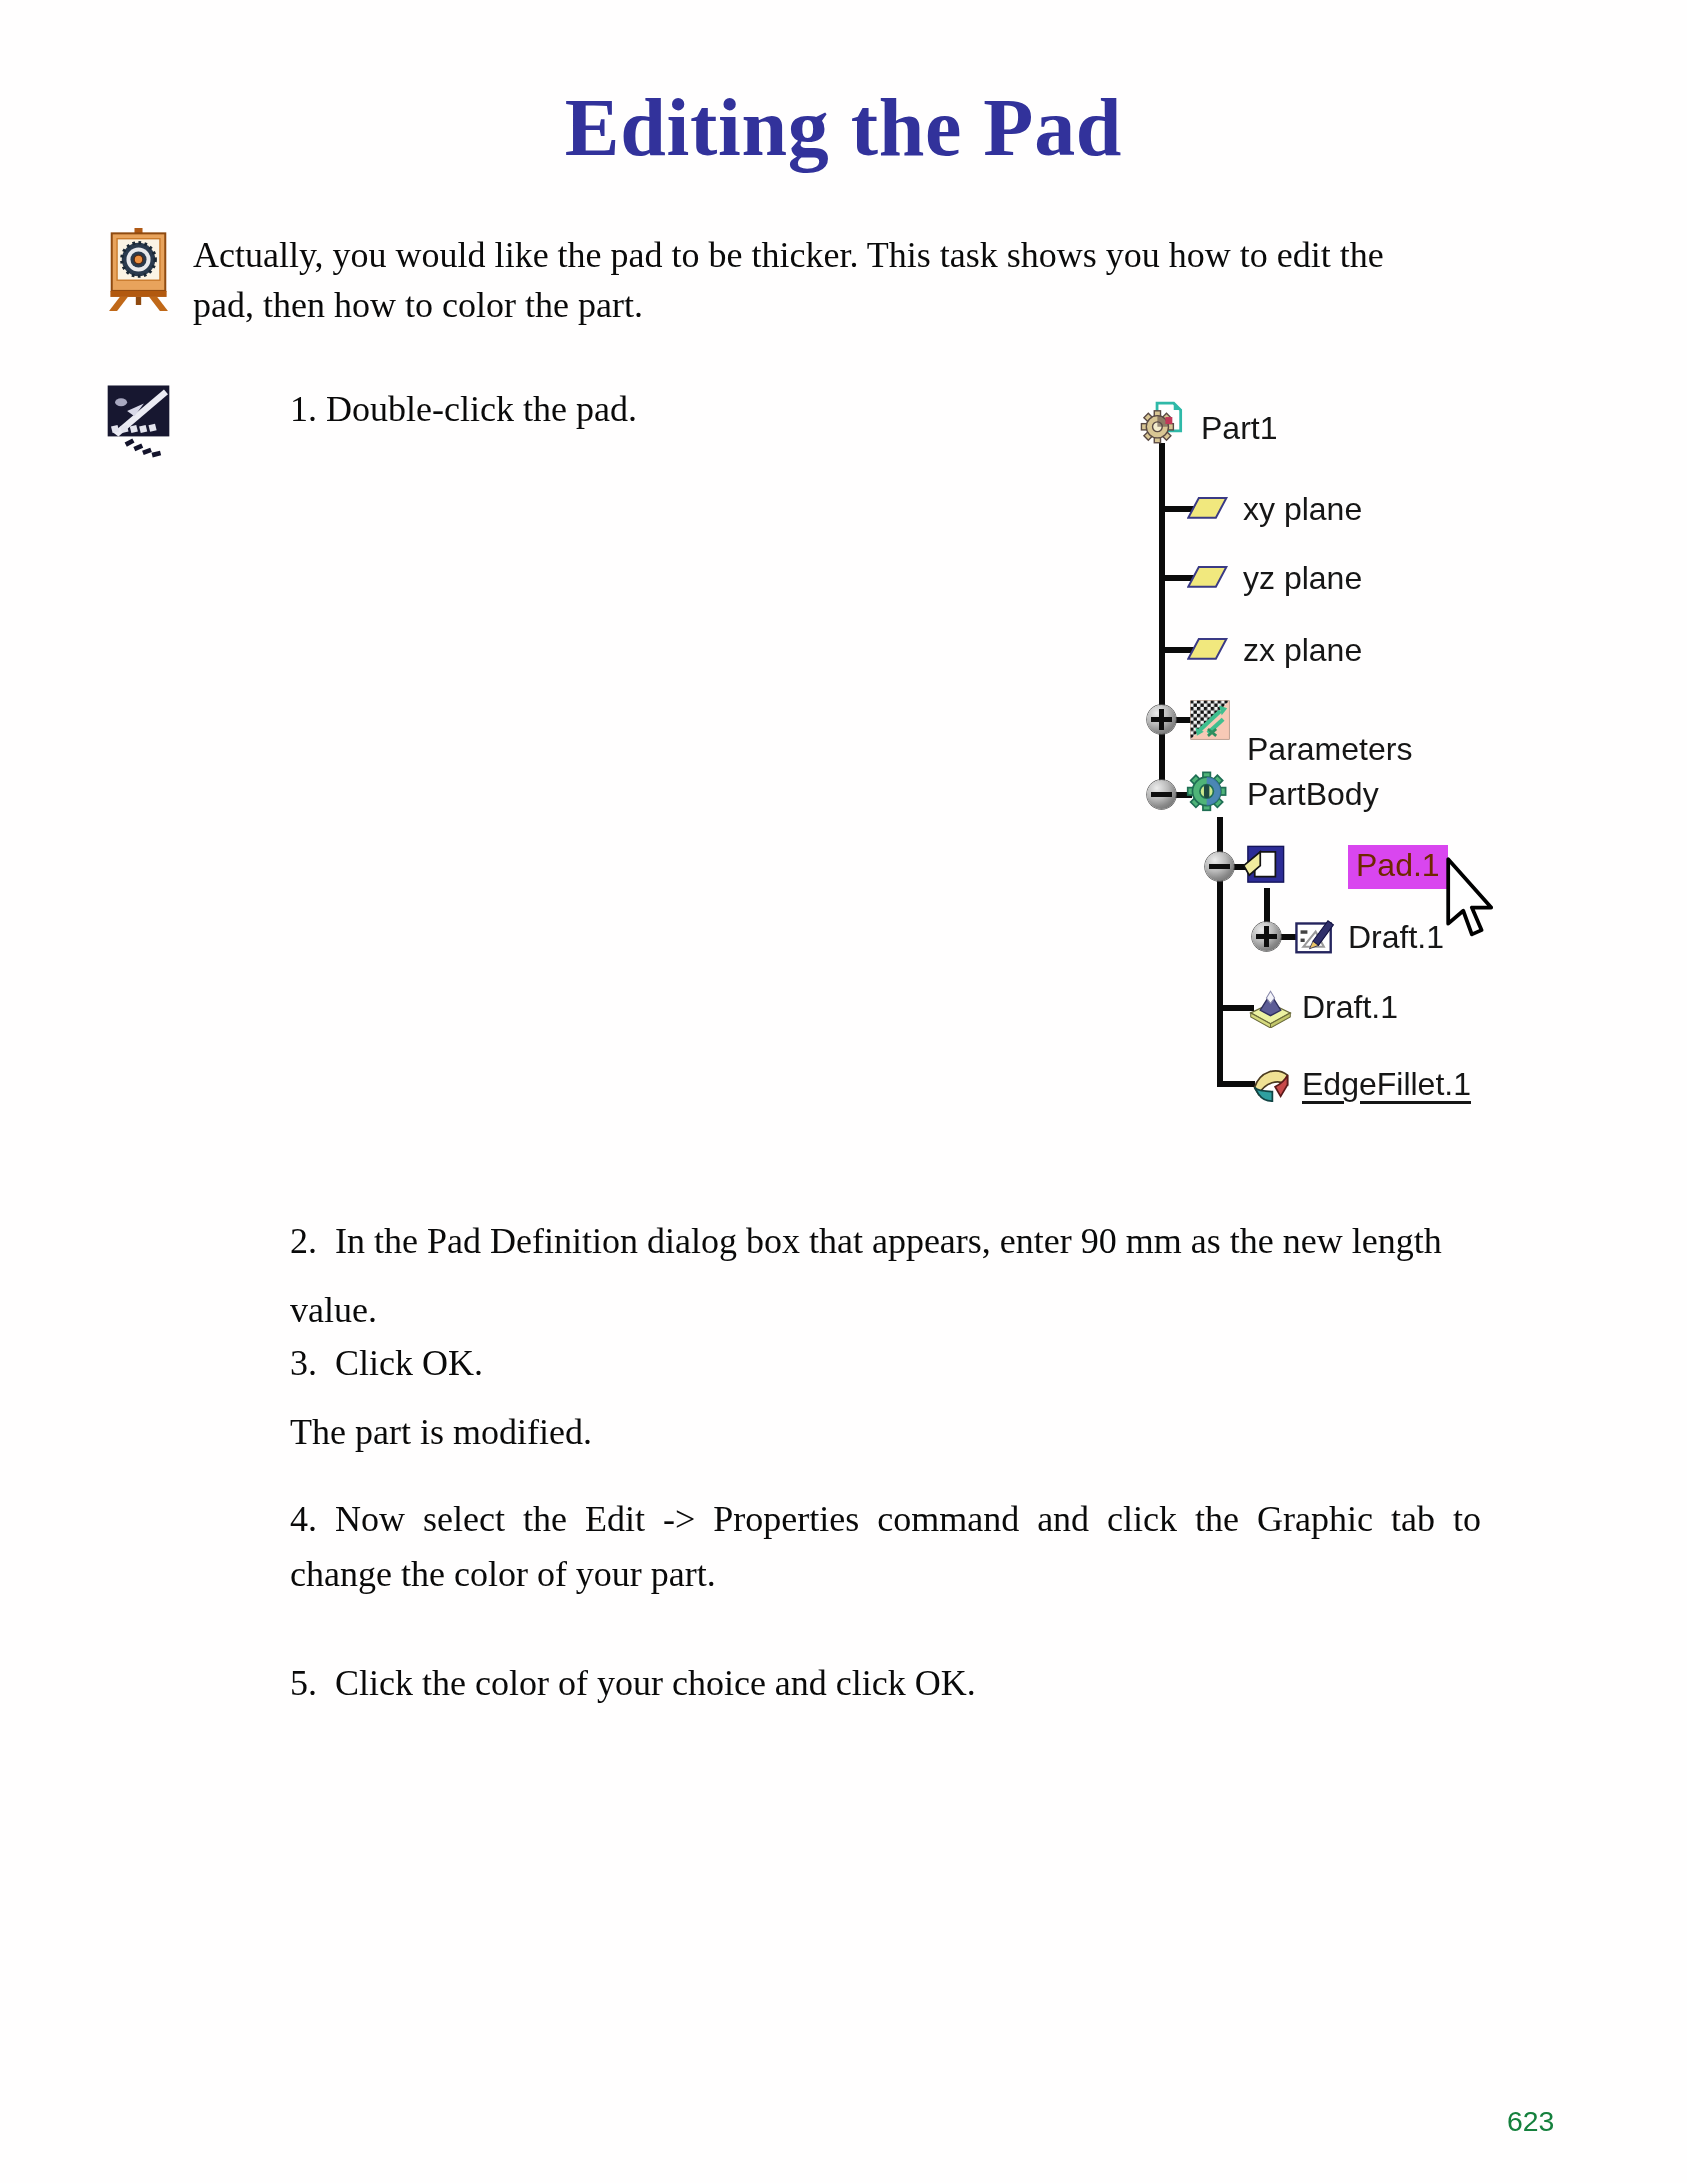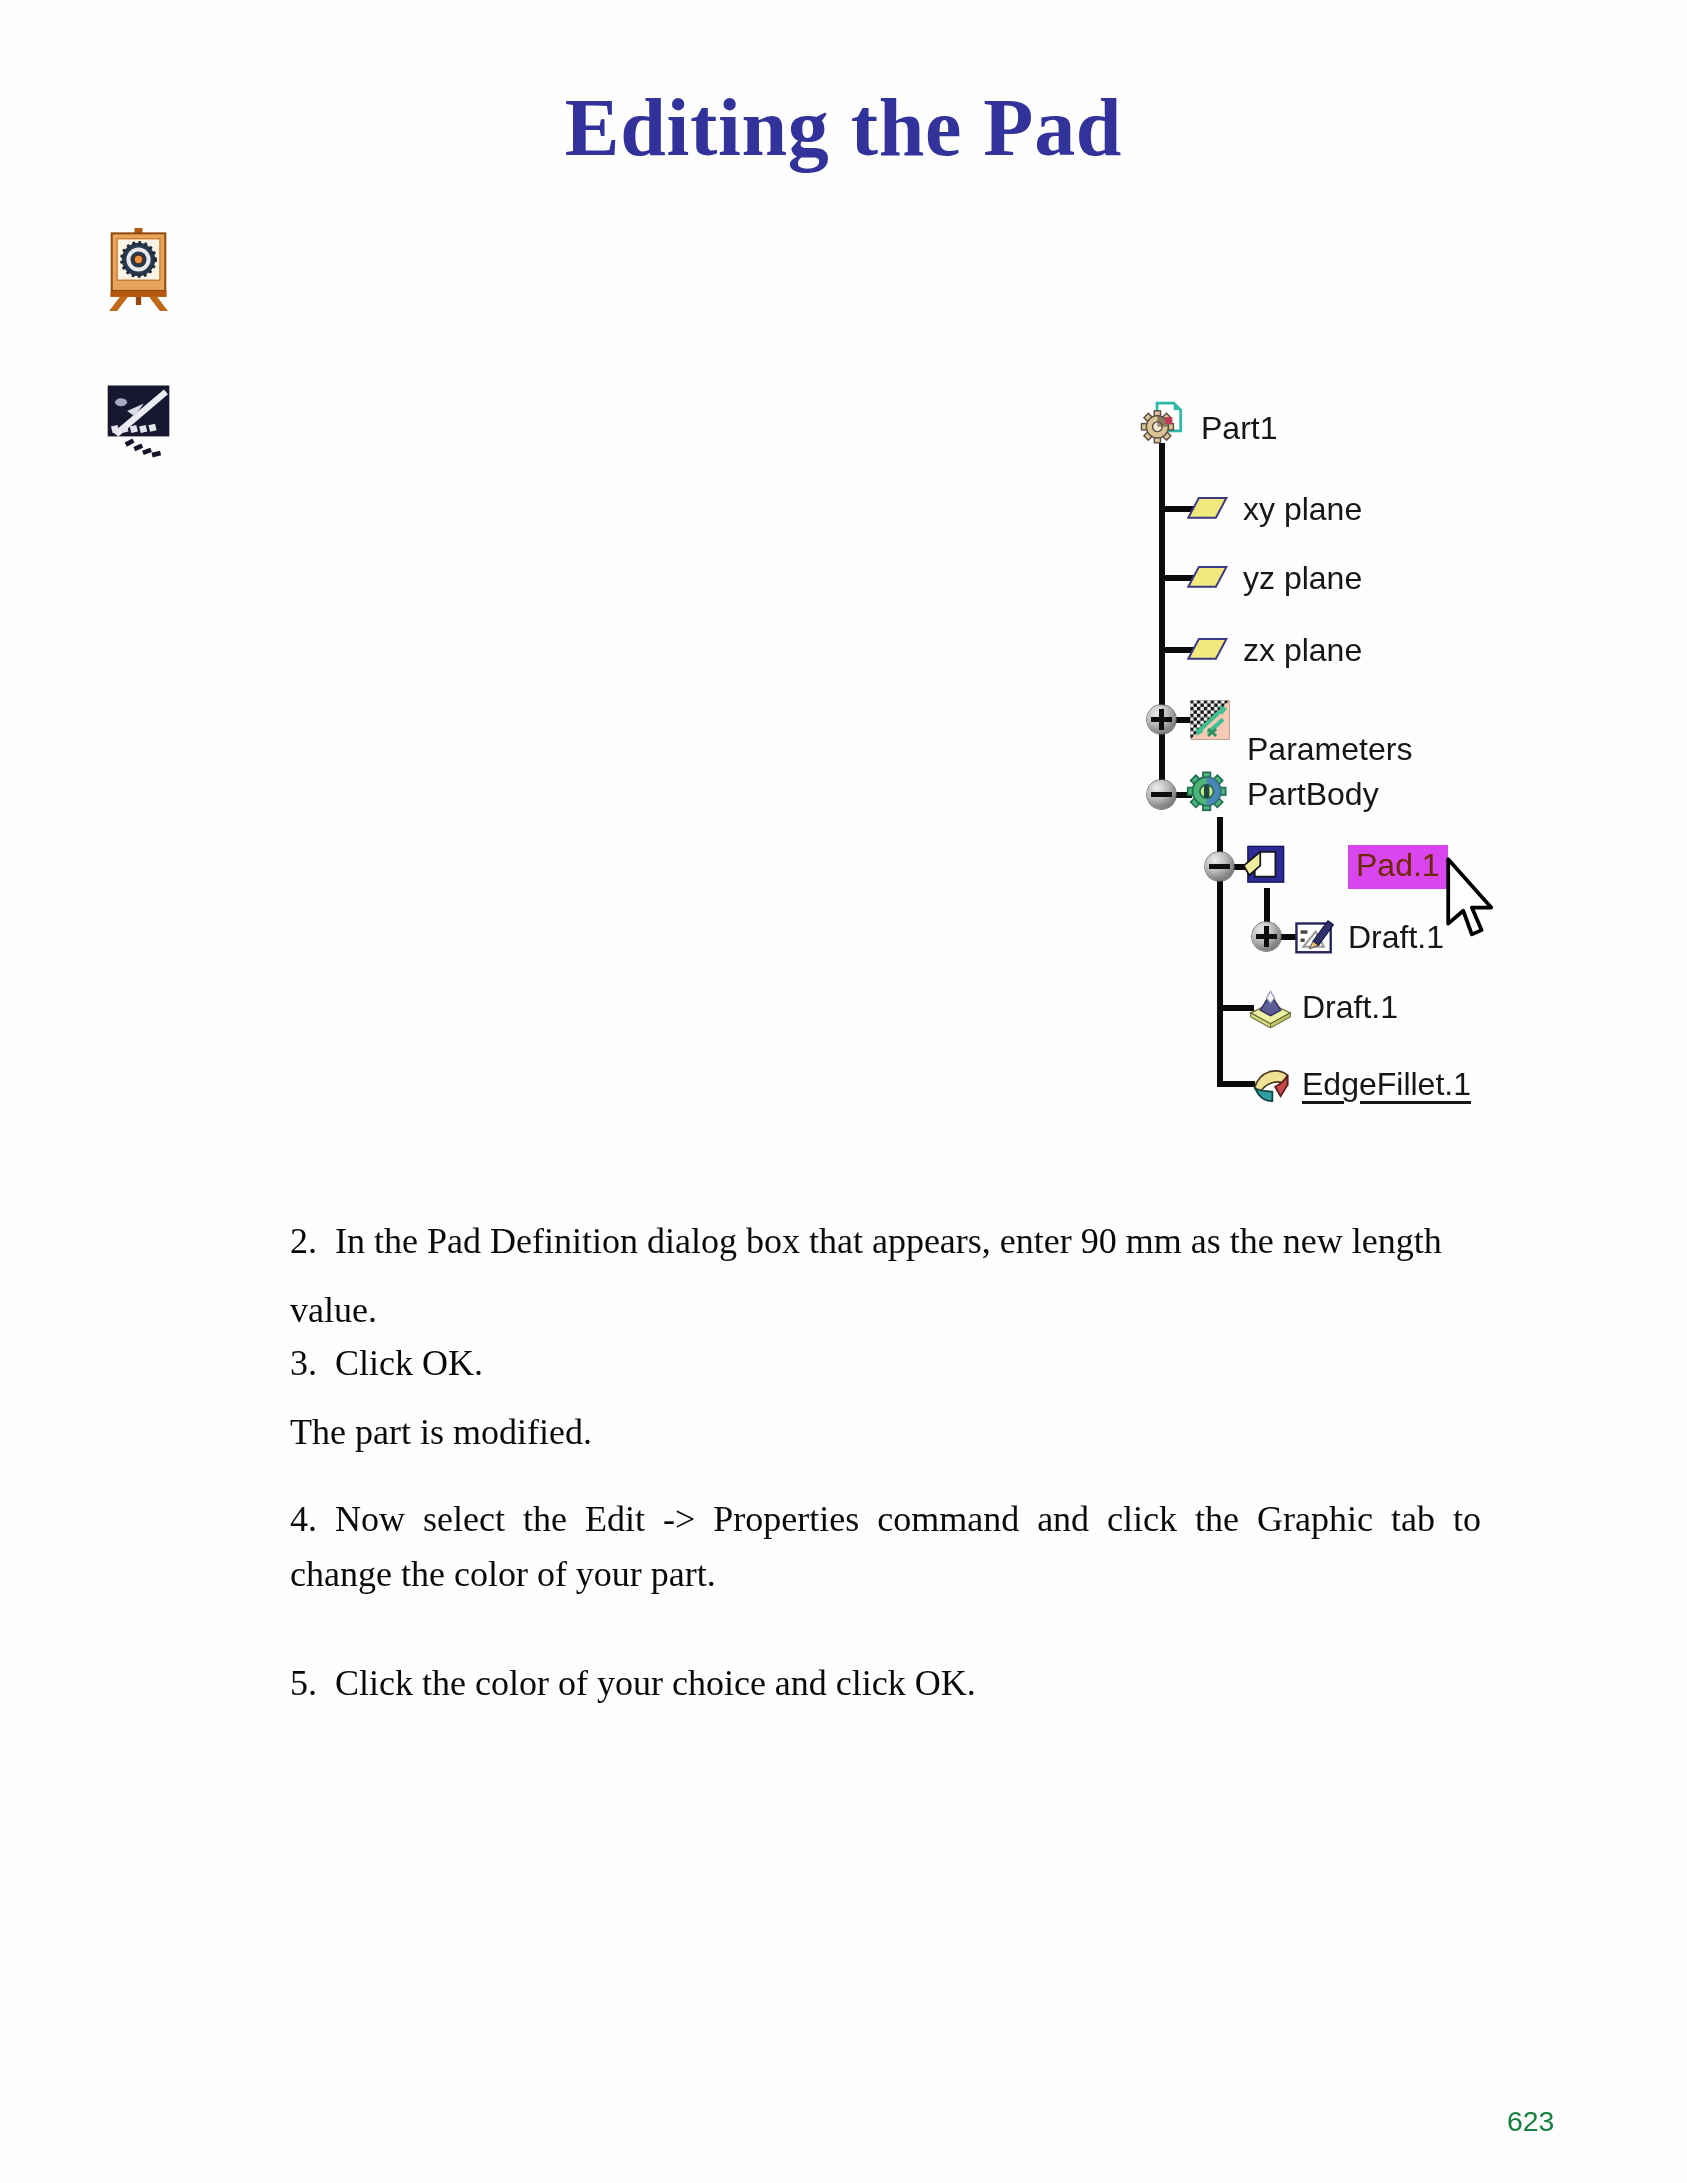--- a/index.html
+++ b/index.html
@@ -50,20 +50,24 @@
     <circle cx="50" cy="47" r="25" fill="none" stroke="#1A2734" stroke-width="5" stroke-dasharray="4 5"></circle>
     <circle cx="50" cy="47" r="18" fill="#E9E9EC"></circle>
     <circle cx="50" cy="47" r="12" fill="#2A3A4E"></circle>
     <circle cx="50" cy="47" r="6.5" fill="#EE9040" stroke="#5A2A10" stroke-width="2"></circle>
     <rect x="8" y="94" width="84" height="9" fill="#B2590F"></rect>
     <polygon points="22,103 34,103 18,124 6,124" fill="#C06818"></polygon>
     <polygon points="78,103 66,103 82,124 94,124" fill="#C06818"></polygon>
     <rect x="46" y="103" width="8" height="12" fill="#8F4A10"></rect>
   </svg>
 
+  <div class="bodytext" style="left:193px;top:230px;">
+    <div class="nowrap">Actually, you would like the pad to be thicker. This task shows you how to edit the</div>
+    <div class="nowrap">pad, then how to color the part.</div>
+  </div>
 
   <svg class="margin-icon" style="left:105px;top:384px;" width="67" height="74" viewBox="0 0 100 110">
     <rect x="4" y="2" width="92" height="76" fill="#171730"></rect>
     <polygon points="12,72 88,8 94,15 20,78" fill="#ECECF4"></polygon>
     <ellipse cx="24" cy="27" rx="9" ry="6" fill="#A8A8C0"></ellipse>
     <polygon points="33,40 58,29 44,48" fill="#D8D8E8"></polygon>
     <g fill="#E4E4EE">
       <rect x="10" y="62" width="10" height="10" transform="rotate(-14 15 67)"></rect>
       <rect x="24" y="62" width="10" height="10" transform="rotate(-14 29 67)"></rect>
       <rect x="38" y="62" width="10" height="10" transform="rotate(-14 43 67)"></rect>
@@ -71,20 +75,21 @@
       <rect x="66" y="60" width="10" height="10" transform="rotate(-14 71 65)"></rect>
     </g>
     <g fill="#14142C">
       <rect x="30" y="84" width="13" height="7" transform="rotate(-28 36 87)"></rect>
       <rect x="43" y="91" width="13" height="7" transform="rotate(-24 49 94)"></rect>
       <rect x="56" y="97" width="13" height="7" transform="rotate(-20 62 100)"></rect>
       <rect x="70" y="101" width="13" height="7" transform="rotate(-14 76 104)"></rect>
     </g>
   </svg>
 
+  <div class="bodytext nowrap" style="left:290px;top:384px;">1. Double-click the pad.</div>
 
   <div class="tree">
 
     <div class="vline" style="left:20.5px;top:49px;height:355px;"></div>
     <div class="hline" style="left:20.5px;top:112px;width:36px;"></div>
     <div class="hline" style="left:20.5px;top:181px;width:36px;"></div>
     <div class="hline" style="left:20.5px;top:253px;width:36px;"></div>
     <div class="hline" style="left:20.5px;top:323px;width:36px;"></div>
     <div class="hline" style="left:20.5px;top:398px;width:33px;"></div>
     <div class="vline" style="left:79px;top:423px;height:269px;"></div>

